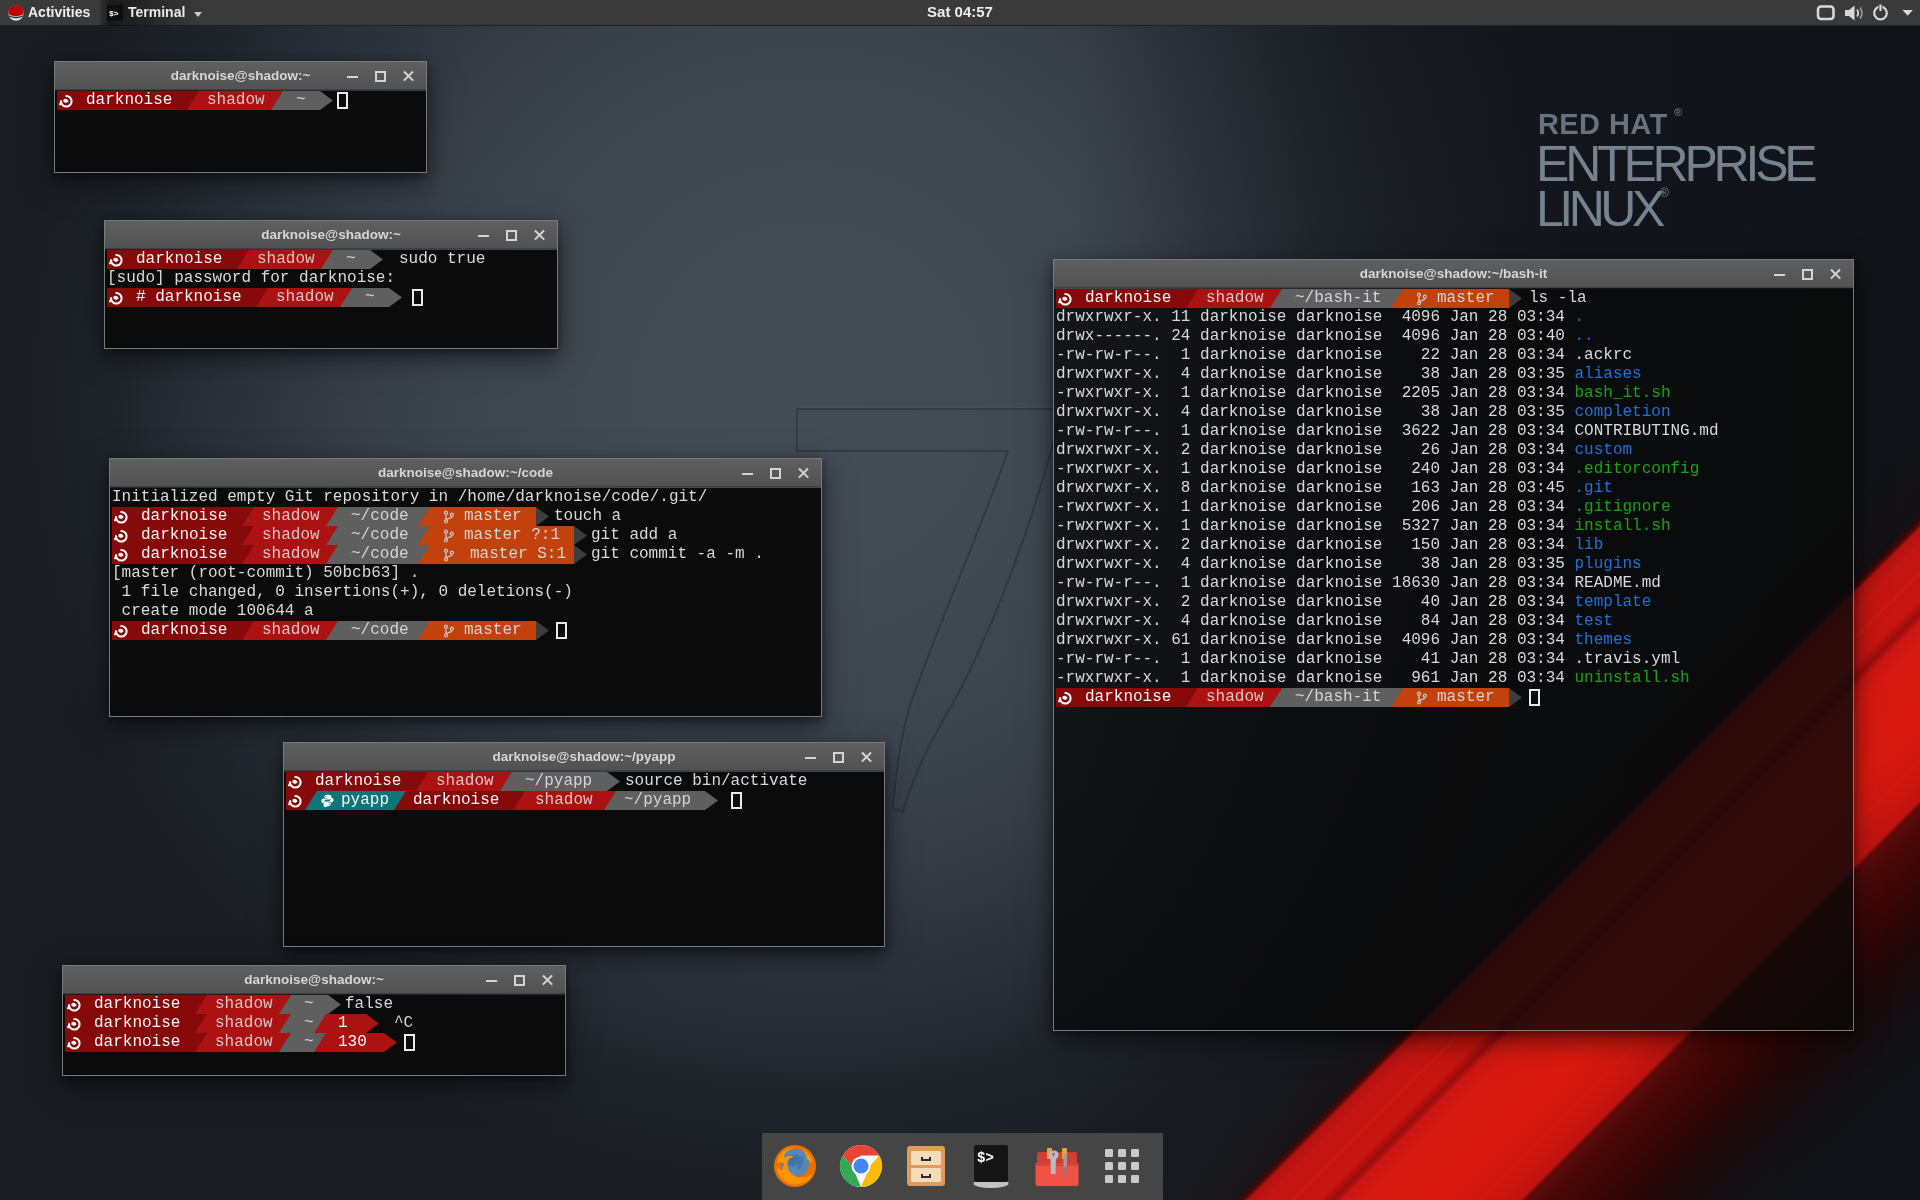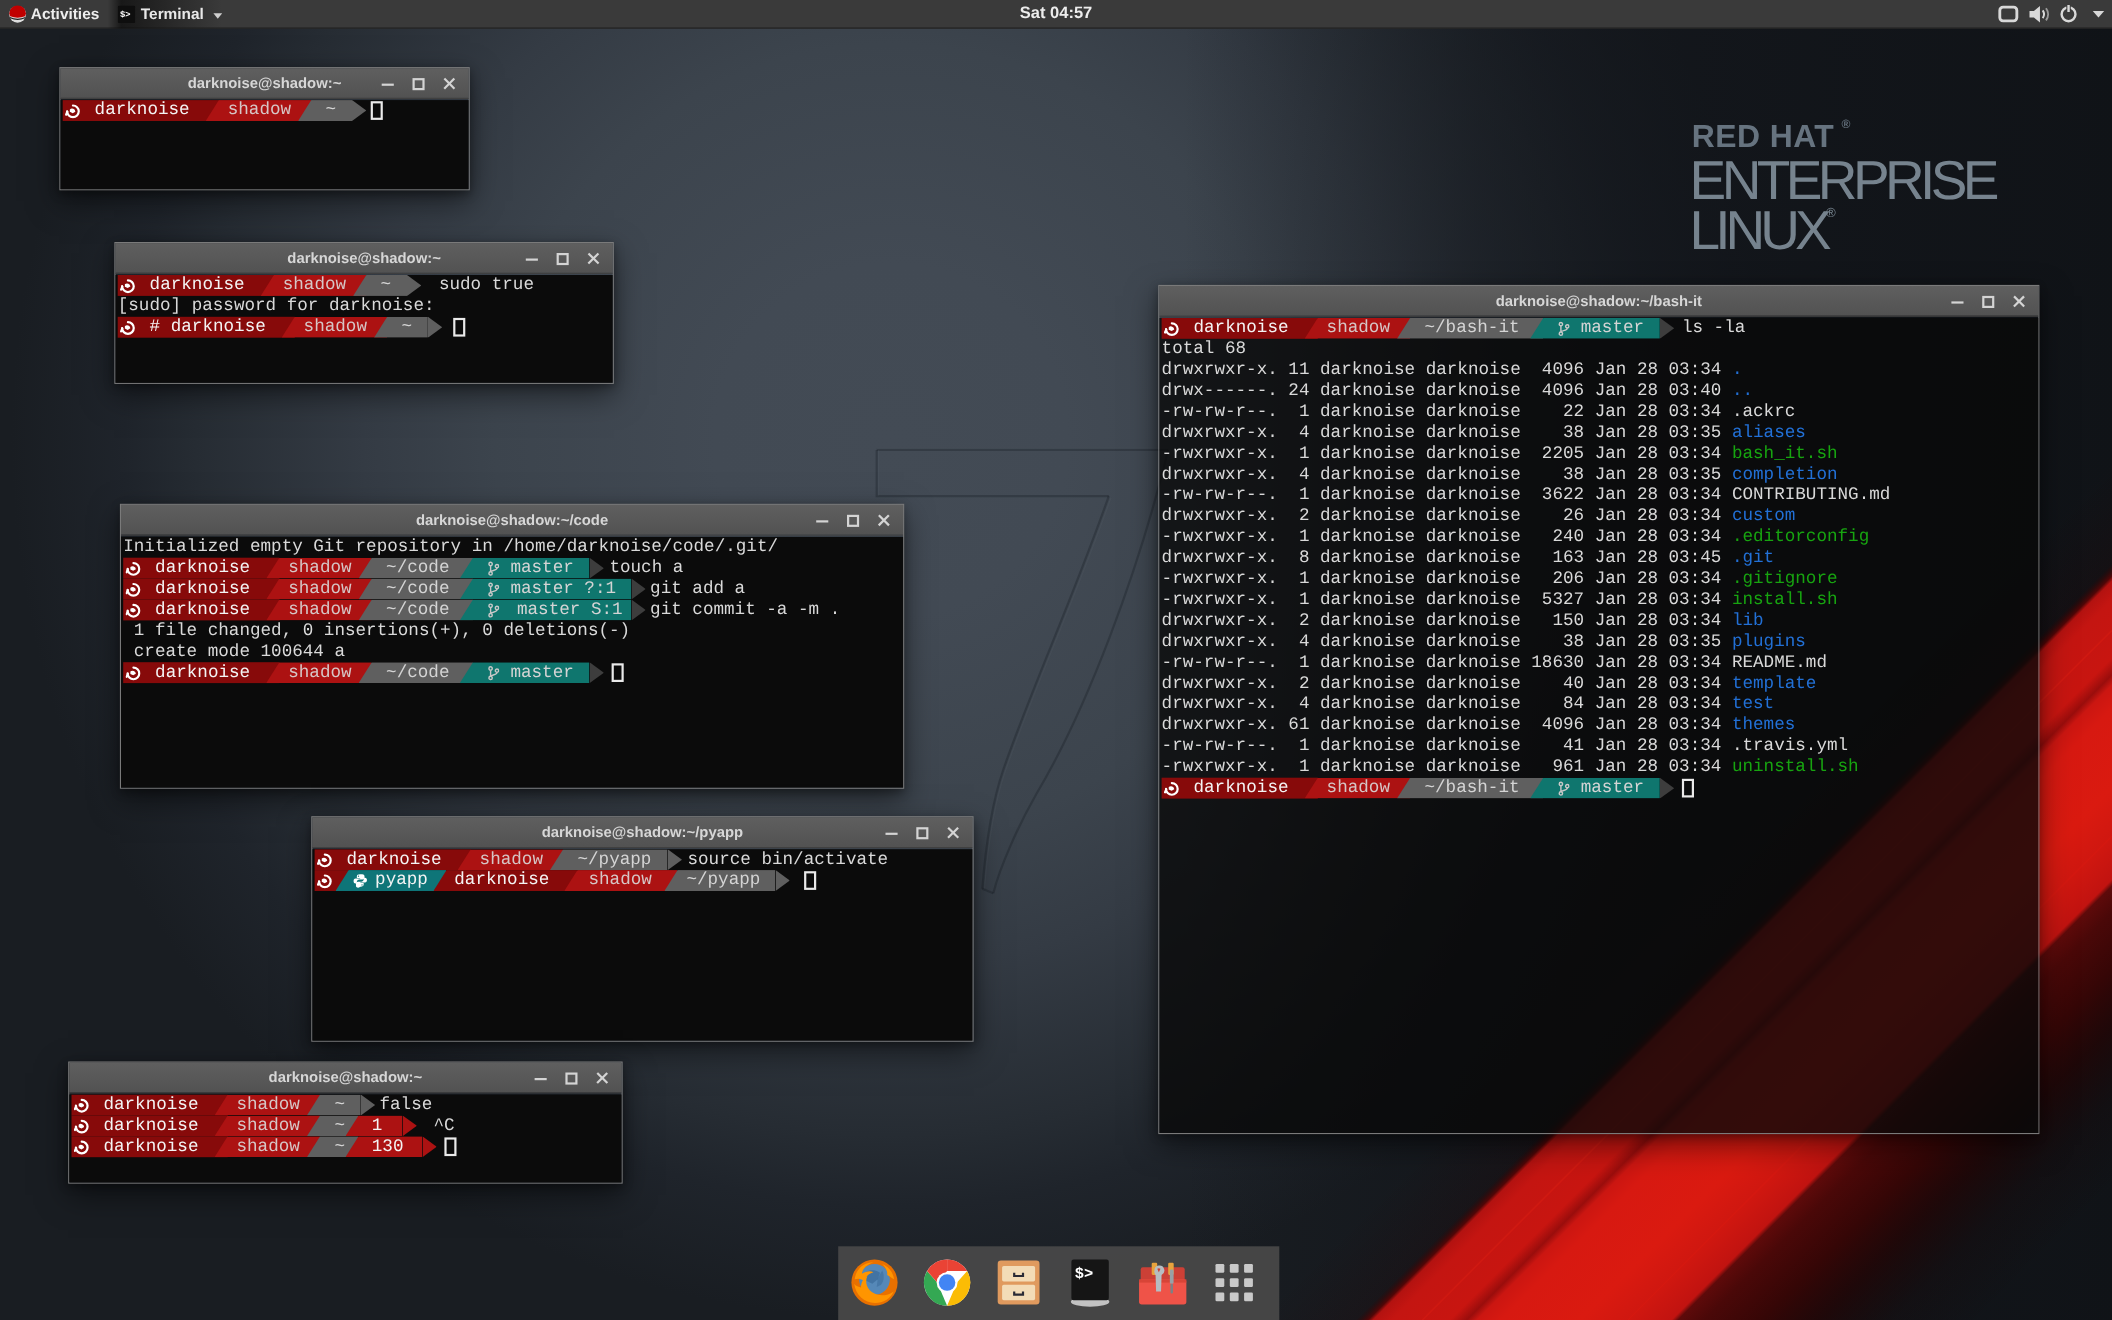--- a/index.html
+++ b/index.html
@@ -29,21 +29,21 @@
 .bx1,.bx2{position:absolute;width:13px;height:2.2px;background:#d4d4d4;}
 .bx1{transform:rotate(45deg);}
 .bx2{transform:rotate(-45deg);}
 
 .sg{display:inline-block;height:19px;vertical-align:top;white-space:pre;}
 .sg.nx{margin-left:-12px;clip-path:polygon(12px 0,100% 0,100% 100%,0 100%);}
 .arr{display:inline-block;width:13px;height:19px;vertical-align:top;clip-path:polygon(0 0,100% 50%,0 100%);}
 .r1{background:#870a0a;}
 .r2{background:#ac1212;}
 .gy{background:#5f5f5f;}
-.gm{background:#0f766e;}
+.gm{background:#c2410c;}
 .tl{background:#0e7578;}
 .wt{color:#f4f4f4;}
 .st{color:#d6c6c6;}
 .pt{color:#d4d4d4;}
 .cur{display:inline-block;width:11px;height:17.5px;border:2px solid #eaeaea;vertical-align:top;margin-top:0.5px;background:transparent;}
 .blu{color:#2270d6;}
 .grn{color:#17a410;}
 .seg-ic{display:inline-block;vertical-align:top;margin-top:3px;}
 </style>
 </head>
@@ -292,20 +292,21 @@
               </g>
               <path d="M4.5 5.5 a3 3 0 0 1 5 2 l-2.4 1.4 -2.6 -1.2 z" fill="#fff"></path>
             </svg><span class="wt" style="margin-left:13px">darknoise</span></span><span class="sg r2 nx" style="width:96px"><span class="st" style="margin-left:20px">shadow</span></span><span class="sg gy nx" style="width:104px"><span class="pt" style="margin-left:25px">~/code</span></span><span class="sg gm nx" style="width:156px"><svg class="seg-ic" style="margin-left:25px" width="11" height="14" viewBox="0 0 11 14">
               <g stroke="#c8c8c8" stroke-width="1.3" fill="none">
                 <circle cx="3" cy="2.7" r="1.5"></circle>
                 <circle cx="3" cy="11.3" r="1.5"></circle>
                 <circle cx="8.8" cy="4.7" r="1.5"></circle>
                 <path d="M3 4.4v5.2M8.8 6.4c0 2.6-5.8 1.8-5.8 3.6"></path>
               </g>
             </svg><span class="pt" style="margin-left:16px">master S:1</span></span><span class="arr" style="background:#3d3d3d"></span><span style="margin-left:4px">git commit -a -m .</span></div>
+    <div class="row">[master (root-commit) 50bcb63] .</div>
     <div class="row"> 1 file changed, 0 insertions(+), 0 deletions(-)</div>
     <div class="row"> create mode 100644 a</div>
     <div class="row"><span class="sg r1" style="width:142px"><svg class="seg-ic" style="margin-left:2px;margin-top:2.5px" width="14" height="14" viewBox="0 0 14 14">
               <g stroke="#fff" stroke-width="2" fill="none" stroke-linecap="round">
                 <path d="M7.3 1.9 a5.3 5.3 0 1 1 -5.3 5.3"></path>
                 <path d="M2.2 7.6 l-1.1 2.7"></path>
               </g>
               <path d="M4.5 5.5 a3 3 0 0 1 5 2 l-2.4 1.4 -2.6 -1.2 z" fill="#fff"></path>
             </svg><span class="wt" style="margin-left:13px">darknoise</span></span><span class="sg r2 nx" style="width:96px"><span class="st" style="margin-left:20px">shadow</span></span><span class="sg gy nx" style="width:104px"><span class="pt" style="margin-left:25px">~/code</span></span><span class="sg gm nx" style="width:118px"><svg class="seg-ic" style="margin-left:25px" width="11" height="14" viewBox="0 0 11 14">
               <g stroke="#c8c8c8" stroke-width="1.3" fill="none">
@@ -390,21 +391,20 @@
               </g>
               <path d="M4.5 5.5 a3 3 0 0 1 5 2 l-2.4 1.4 -2.6 -1.2 z" fill="#fff"></path>
             </svg><span class="wt" style="margin-left:13px">darknoise</span></span><span class="sg r2 nx" style="width:96px"><span class="st" style="margin-left:20px">shadow</span></span><span class="sg gy nx" style="width:133px"><span class="pt" style="margin-left:25px">~/bash-it</span></span><span class="sg gm nx" style="width:118px"><svg class="seg-ic" style="margin-left:25px" width="11" height="14" viewBox="0 0 11 14">
               <g stroke="#c8c8c8" stroke-width="1.3" fill="none">
                 <circle cx="3" cy="2.7" r="1.5"></circle>
                 <circle cx="3" cy="11.3" r="1.5"></circle>
                 <circle cx="8.8" cy="4.7" r="1.5"></circle>
                 <path d="M3 4.4v5.2M8.8 6.4c0 2.6-5.8 1.8-5.8 3.6"></path>
               </g>
             </svg><span class="pt" style="margin-left:10px">master</span></span><span class="arr" style="background:#3d3d3d"></span><span style="margin-left:7px">ls -la</span></div>
-    <div class="row">total 68</div>
     <div class="row">drwxrwxr-x. 11 darknoise darknoise  4096 Jan 28 03:34 <span class="blu">.</span></div>
     <div class="row">drwx------. 24 darknoise darknoise  4096 Jan 28 03:40 <span class="blu">..</span></div>
     <div class="row">-rw-rw-r--.  1 darknoise darknoise    22 Jan 28 03:34 .ackrc</div>
     <div class="row">drwxrwxr-x.  4 darknoise darknoise    38 Jan 28 03:35 <span class="blu">aliases</span></div>
     <div class="row">-rwxrwxr-x.  1 darknoise darknoise  2205 Jan 28 03:34 <span class="grn">bash_it.sh</span></div>
     <div class="row">drwxrwxr-x.  4 darknoise darknoise    38 Jan 28 03:35 <span class="blu">completion</span></div>
     <div class="row">-rw-rw-r--.  1 darknoise darknoise  3622 Jan 28 03:34 CONTRIBUTING.md</div>
     <div class="row">drwxrwxr-x.  2 darknoise darknoise    26 Jan 28 03:34 <span class="blu">custom</span></div>
     <div class="row">-rwxrwxr-x.  1 darknoise darknoise   240 Jan 28 03:34 <span class="grn">.editorconfig</span></div>
     <div class="row">drwxrwxr-x.  8 darknoise darknoise   163 Jan 28 03:45 <span class="blu">.git</span></div>

